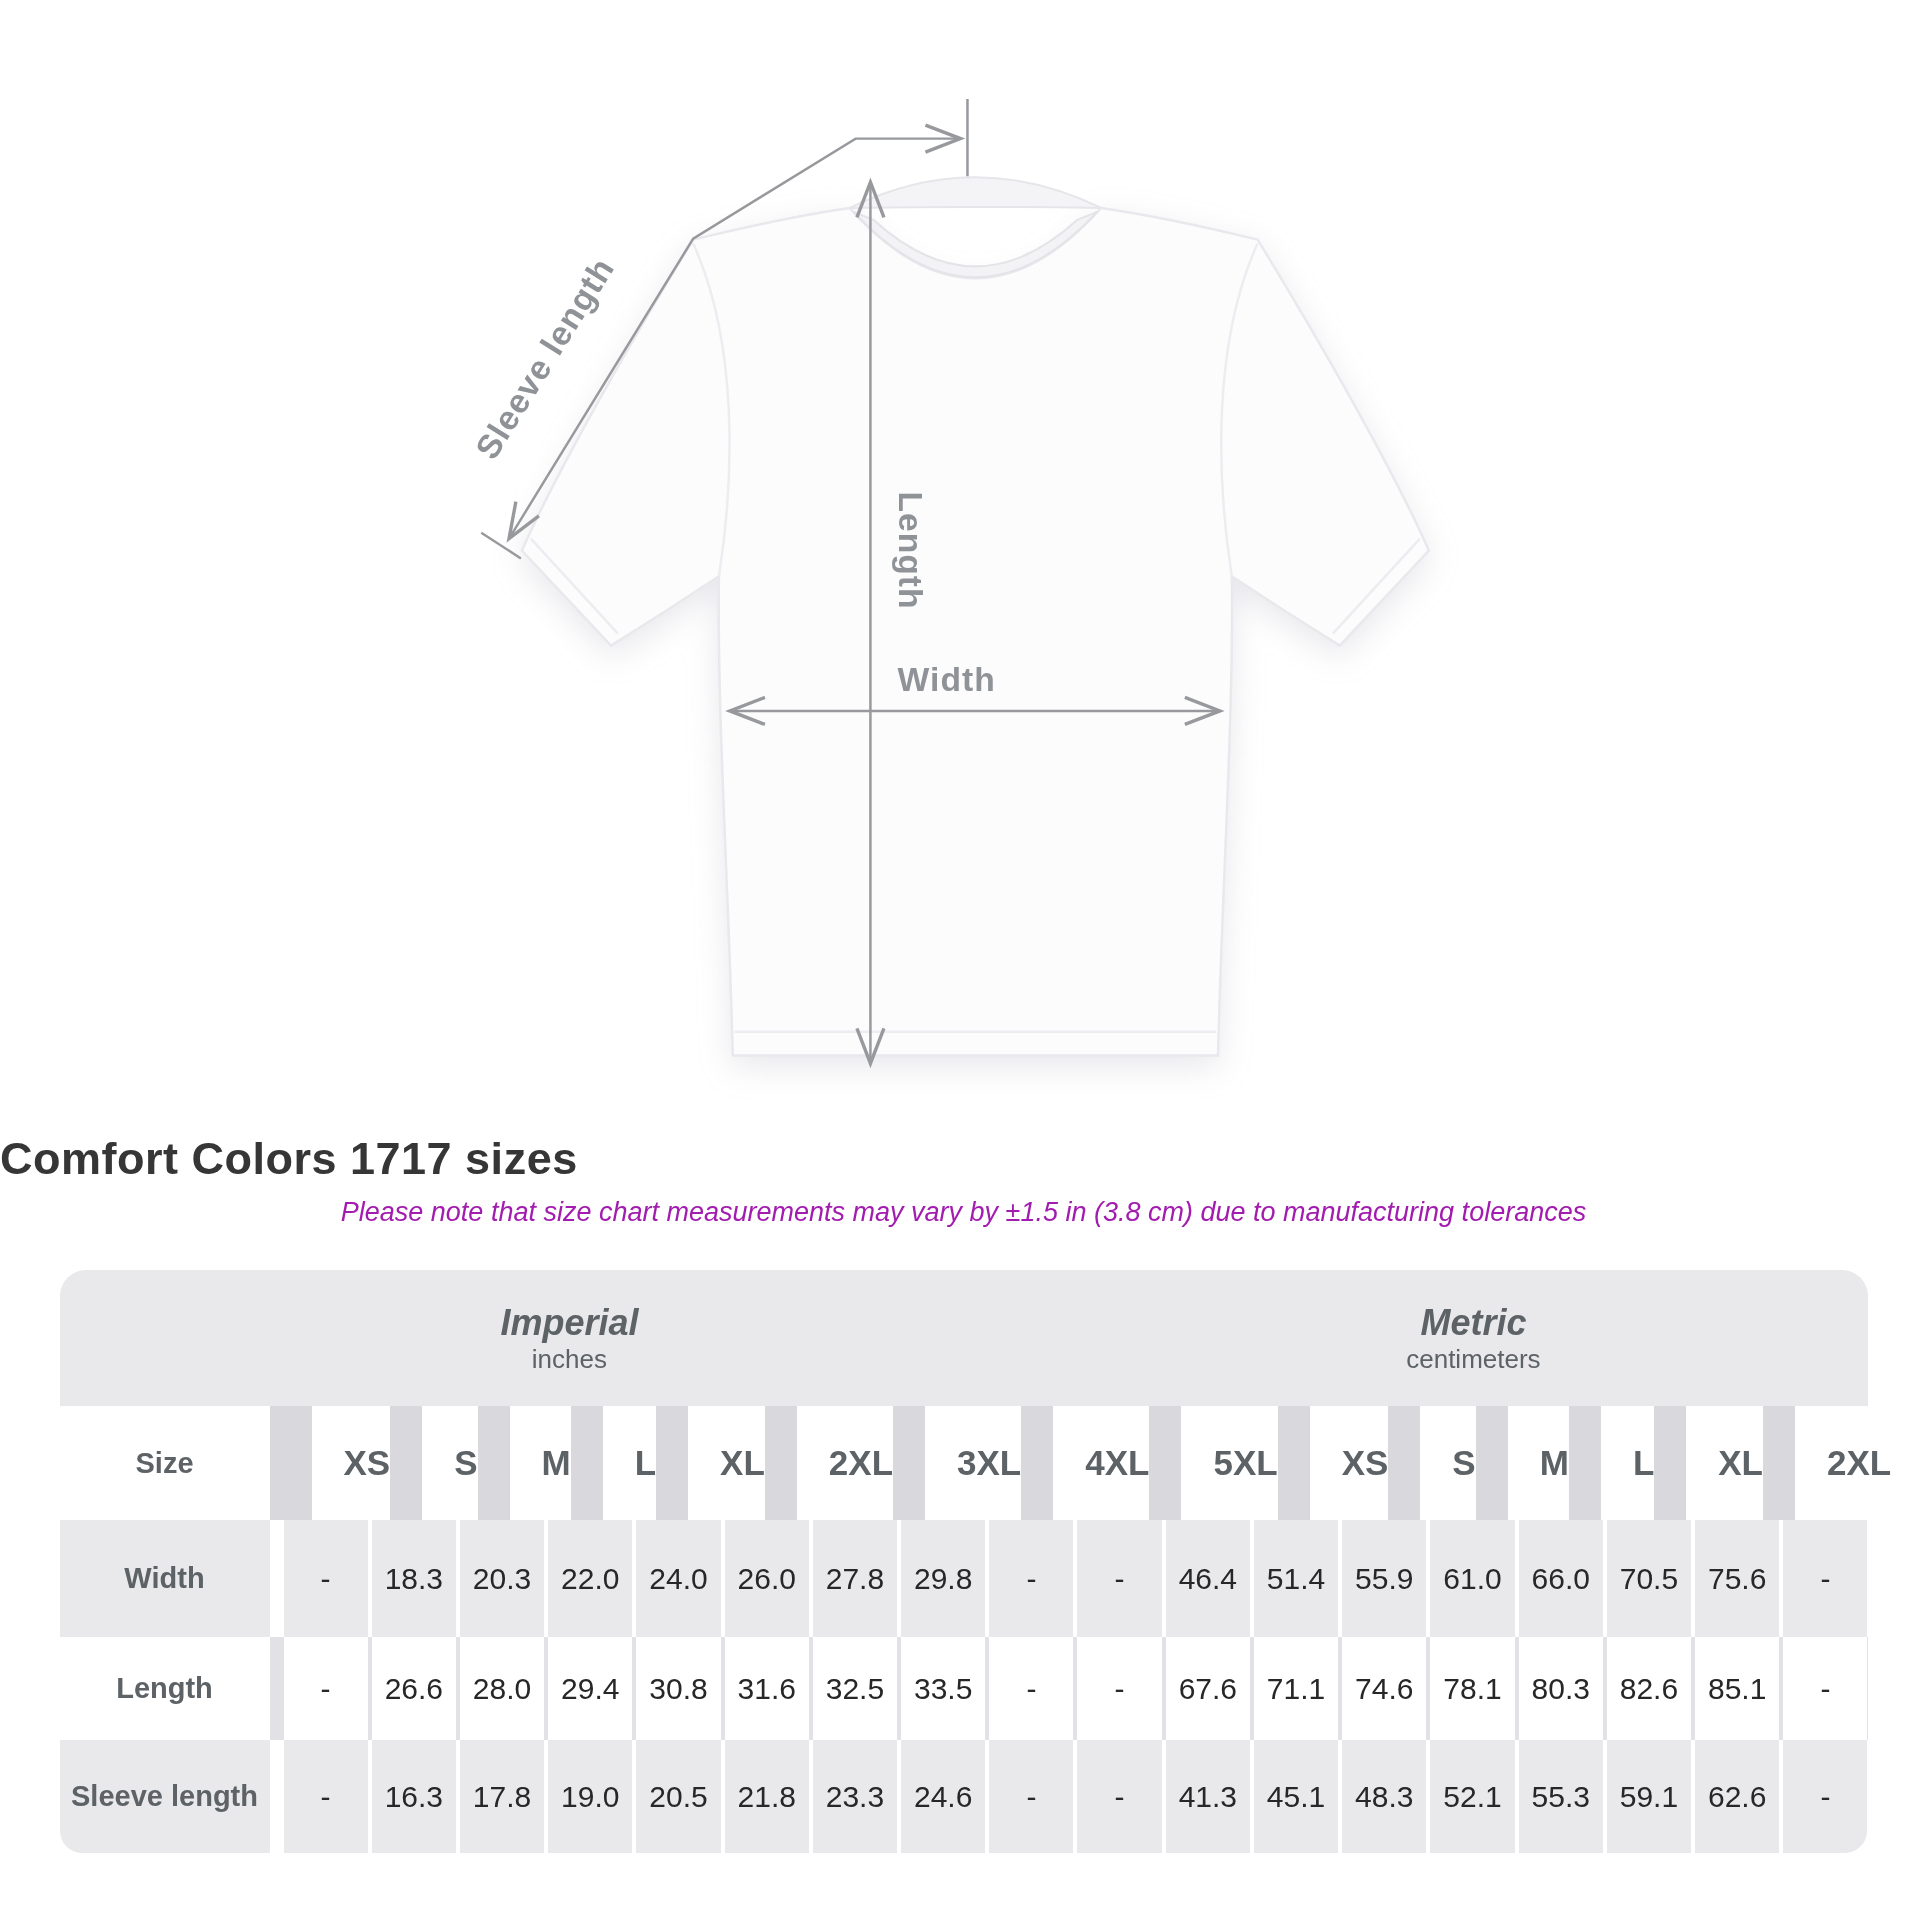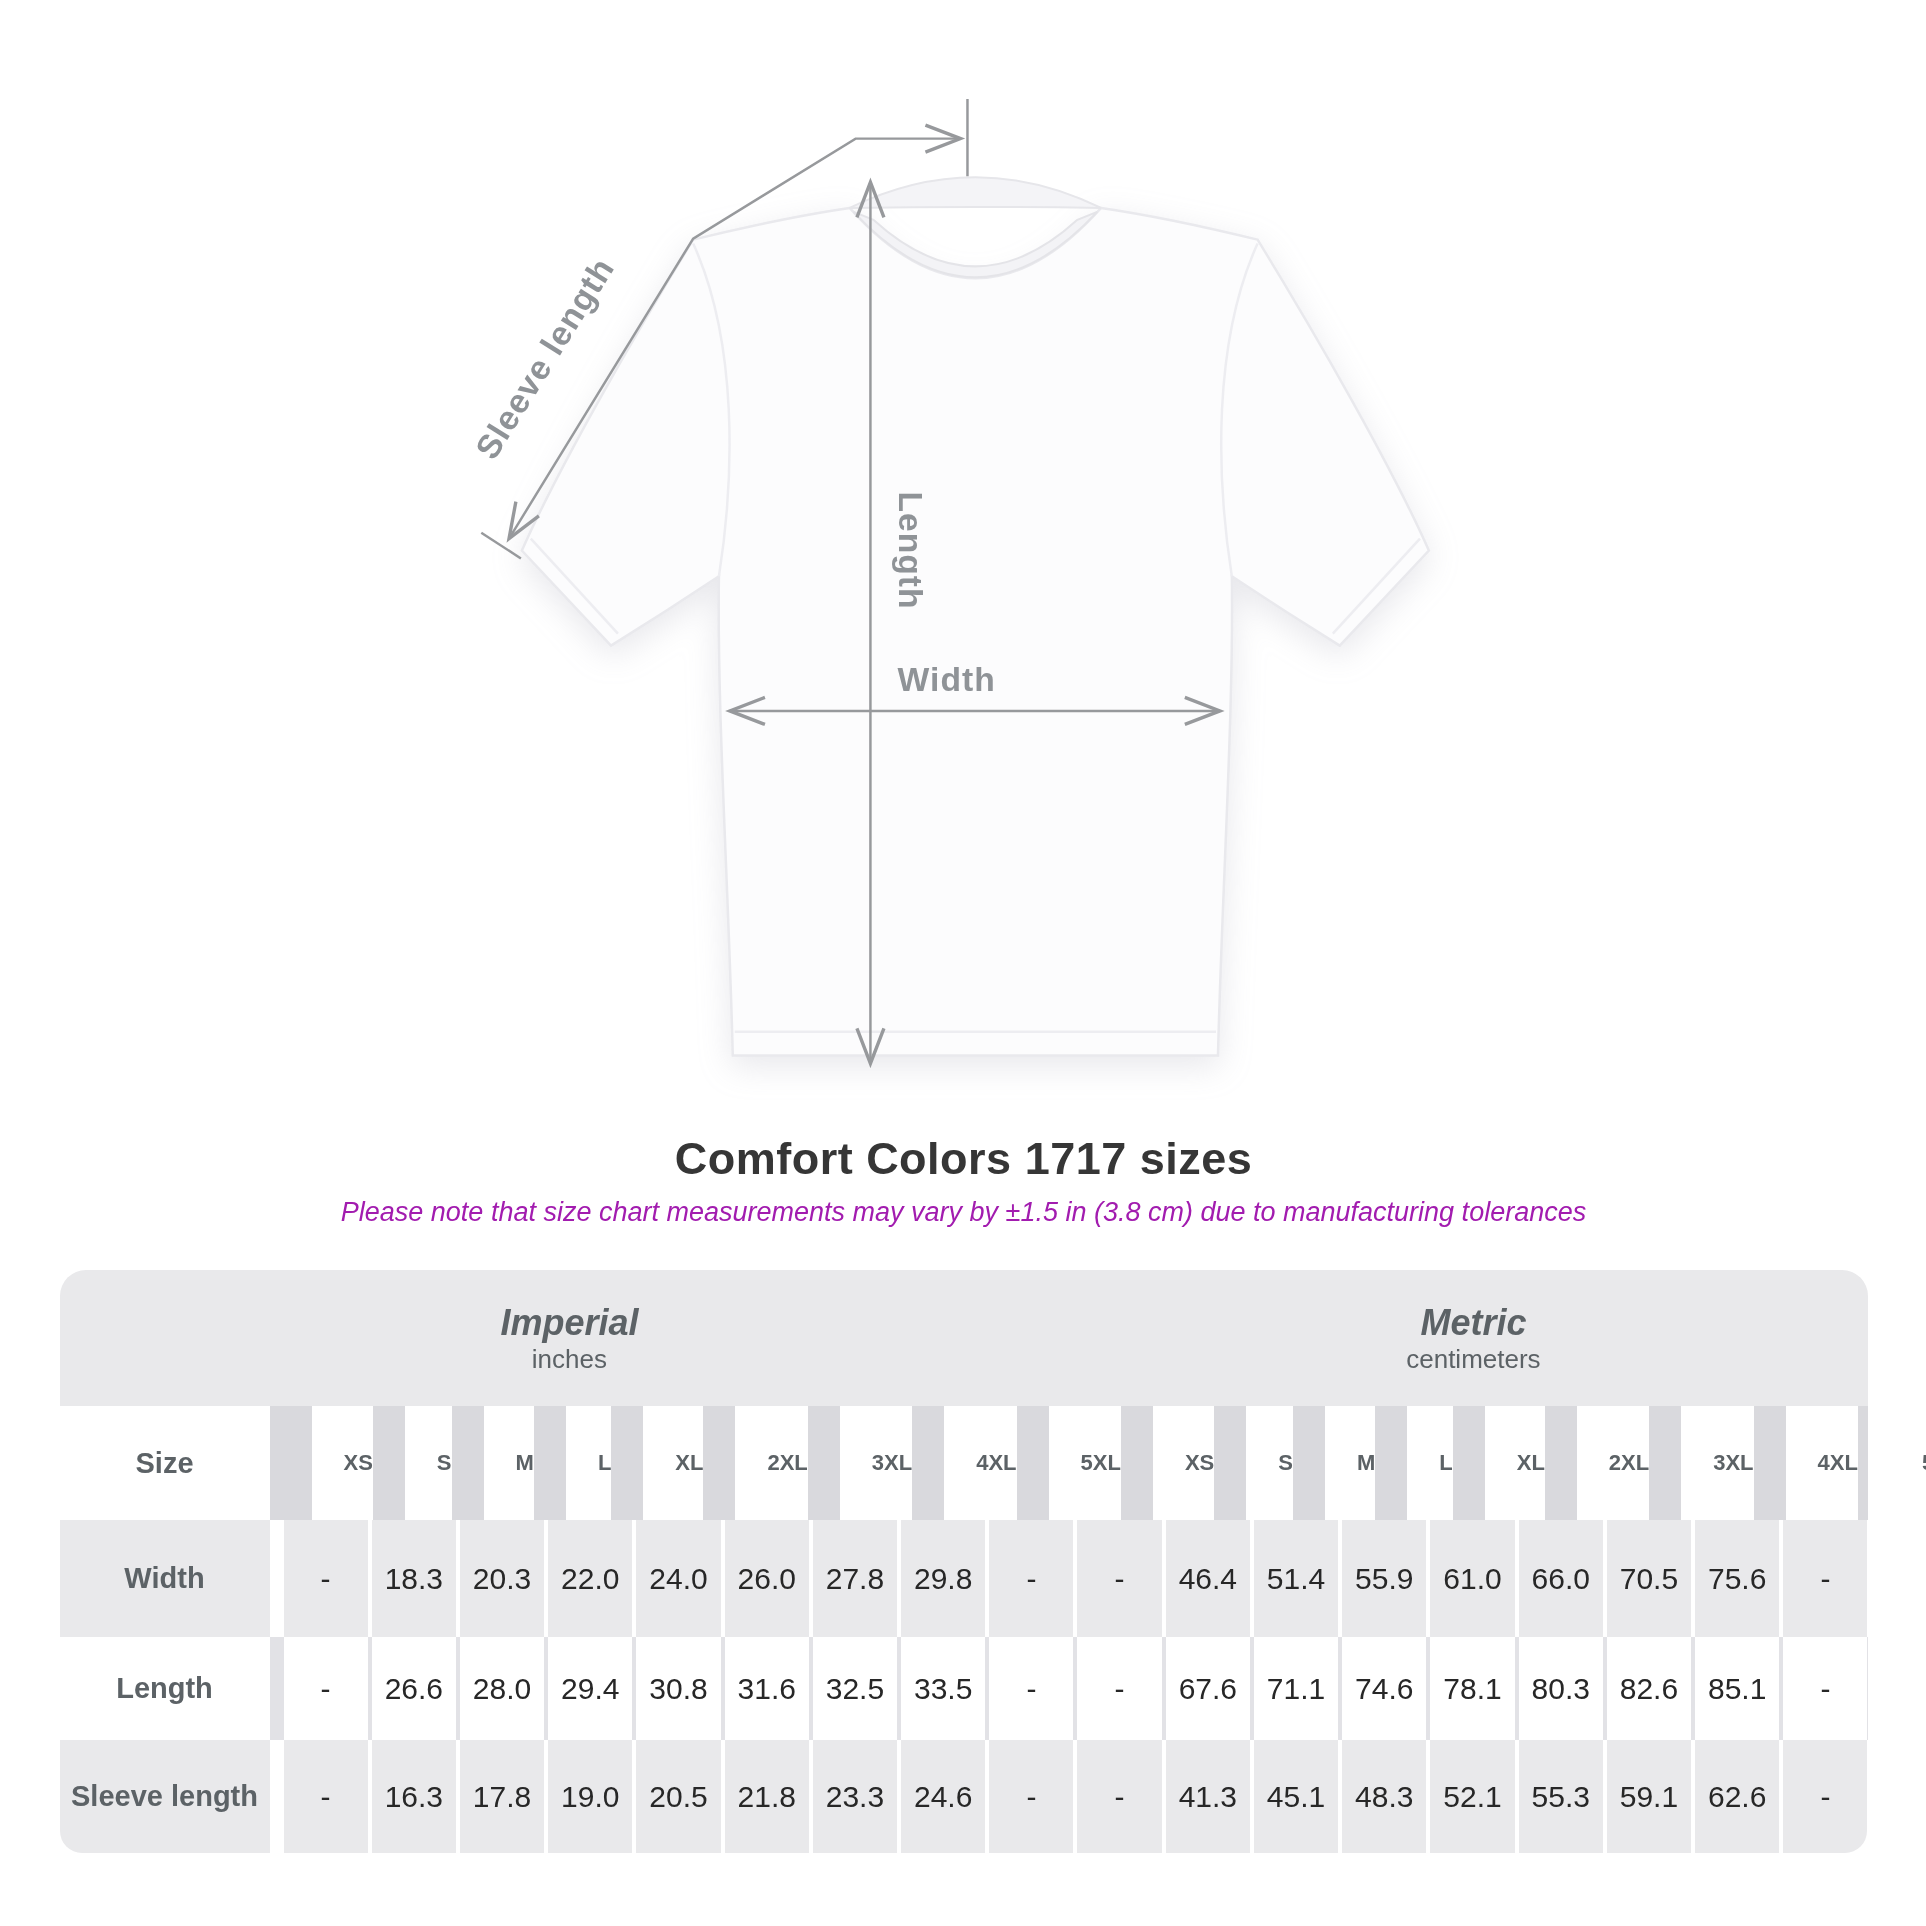--- a/index.html
+++ b/index.html
@@ -19,21 +19,21 @@
   }
   .shirt-detail{fill:none;stroke:#ededf1;stroke-width:2.5;}
   .collar{fill:#f3f3f6;stroke:#e4e4e8;stroke-width:2;}
   .dim{fill:none;stroke:#97999c;stroke-width:2.5;}
   .dim-label{
     fill:#8f9397;font-size:34px;font-weight:bold;
     font-family:"Liberation Sans","DejaVu Sans",sans-serif;letter-spacing:1px;
   }
   
   .title{
-    margin:26px 0 0 0;text-align:center;
+    margin:26px 0 0 0;
     font-size:45px;font-weight:bold;color:#363636;letter-spacing:0.5px;
   }
   .subtitle{
     margin:12px 0 0 0;text-align:center;
     font-size:27px;font-style:italic;color:#a21caf;
   }
   
   .size-table{width:1808px;margin:42px auto 0 auto;}
   .band{
     display:grid;grid-template-columns:1030fr 796fr;
@@ -48,21 +48,21 @@
   .row-sizes .cell{background:#ffffff;}
   .row-gray{background:#ffffff;height:117px;}
   .row-gray .cell{background:#e9e9eb;}
   .row-white{background:#e2e2e6;height:103px;}
   .row-white .cell{background:#ffffff;}
   .t-row:last-child{height:113px;}
   .t-row:last-child .cell:first-child{border-bottom-left-radius:22px;}
   .t-row:last-child .cell:last-child{border-bottom-right-radius:22px;}
   .cell{display:flex;align-items:center;justify-content:center;}
   .cell.lab{margin-right:10px;font-size:29px;font-weight:bold;color:#5c6266;}
-  .cell.sizehead{font-size:22px;font-weight:bold;color:#5c6266;padding-left:32px;}
+  .cell.sizehead{font-size:35px;font-weight:bold;color:#5c6266;padding-left:32px;}
   .cell.val{font-size:30px;color:#272727;}
 </style>
 </head>
 <body>
 
 <div class="page">
 
   <div class="diagram">
     <svg width="1927" height="1107" viewBox="0 0 1946 1118">
       <defs>

